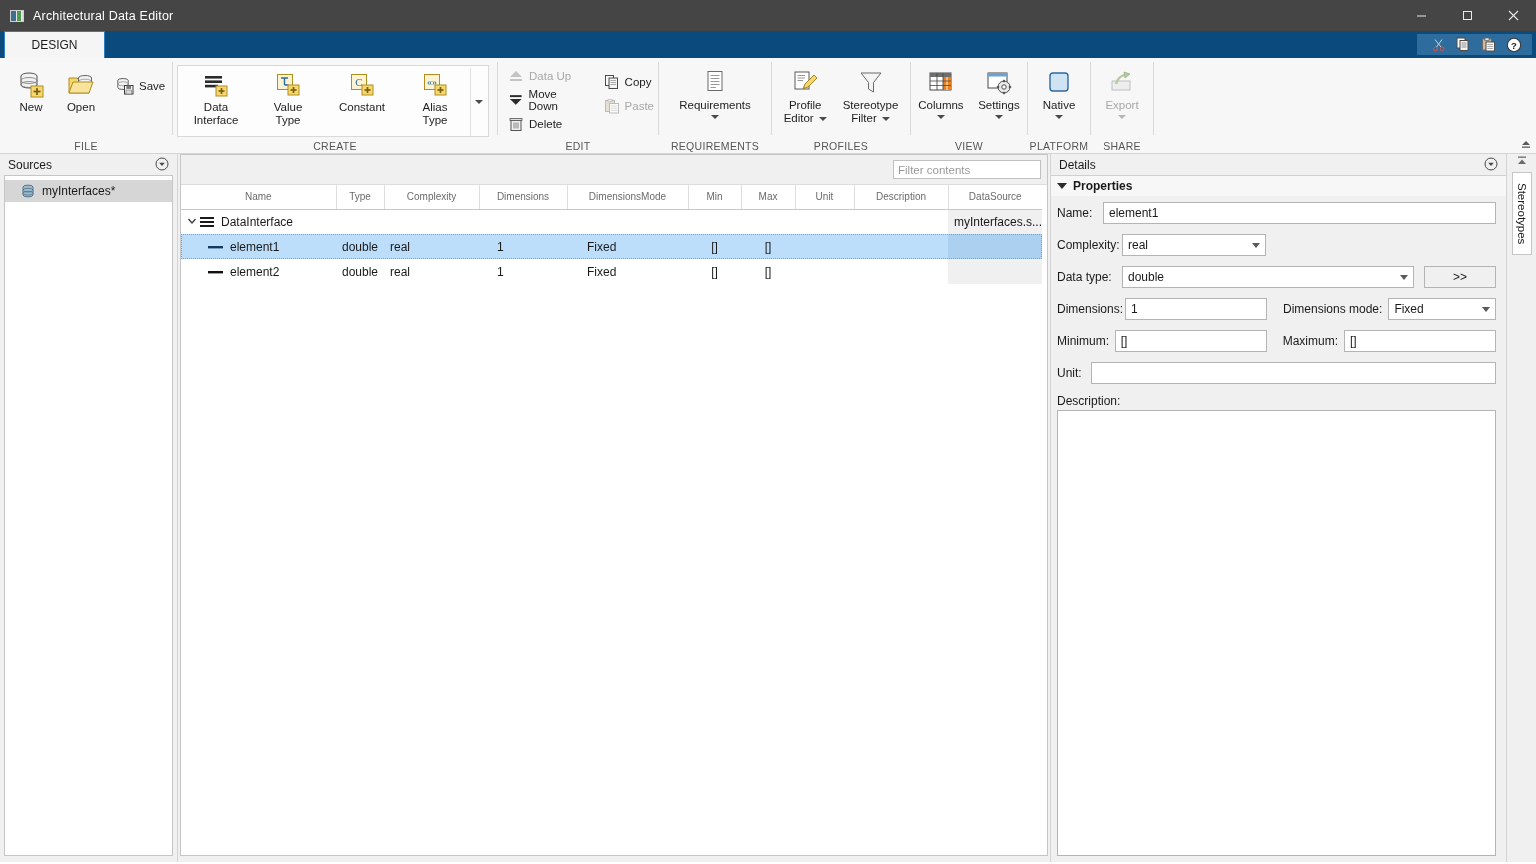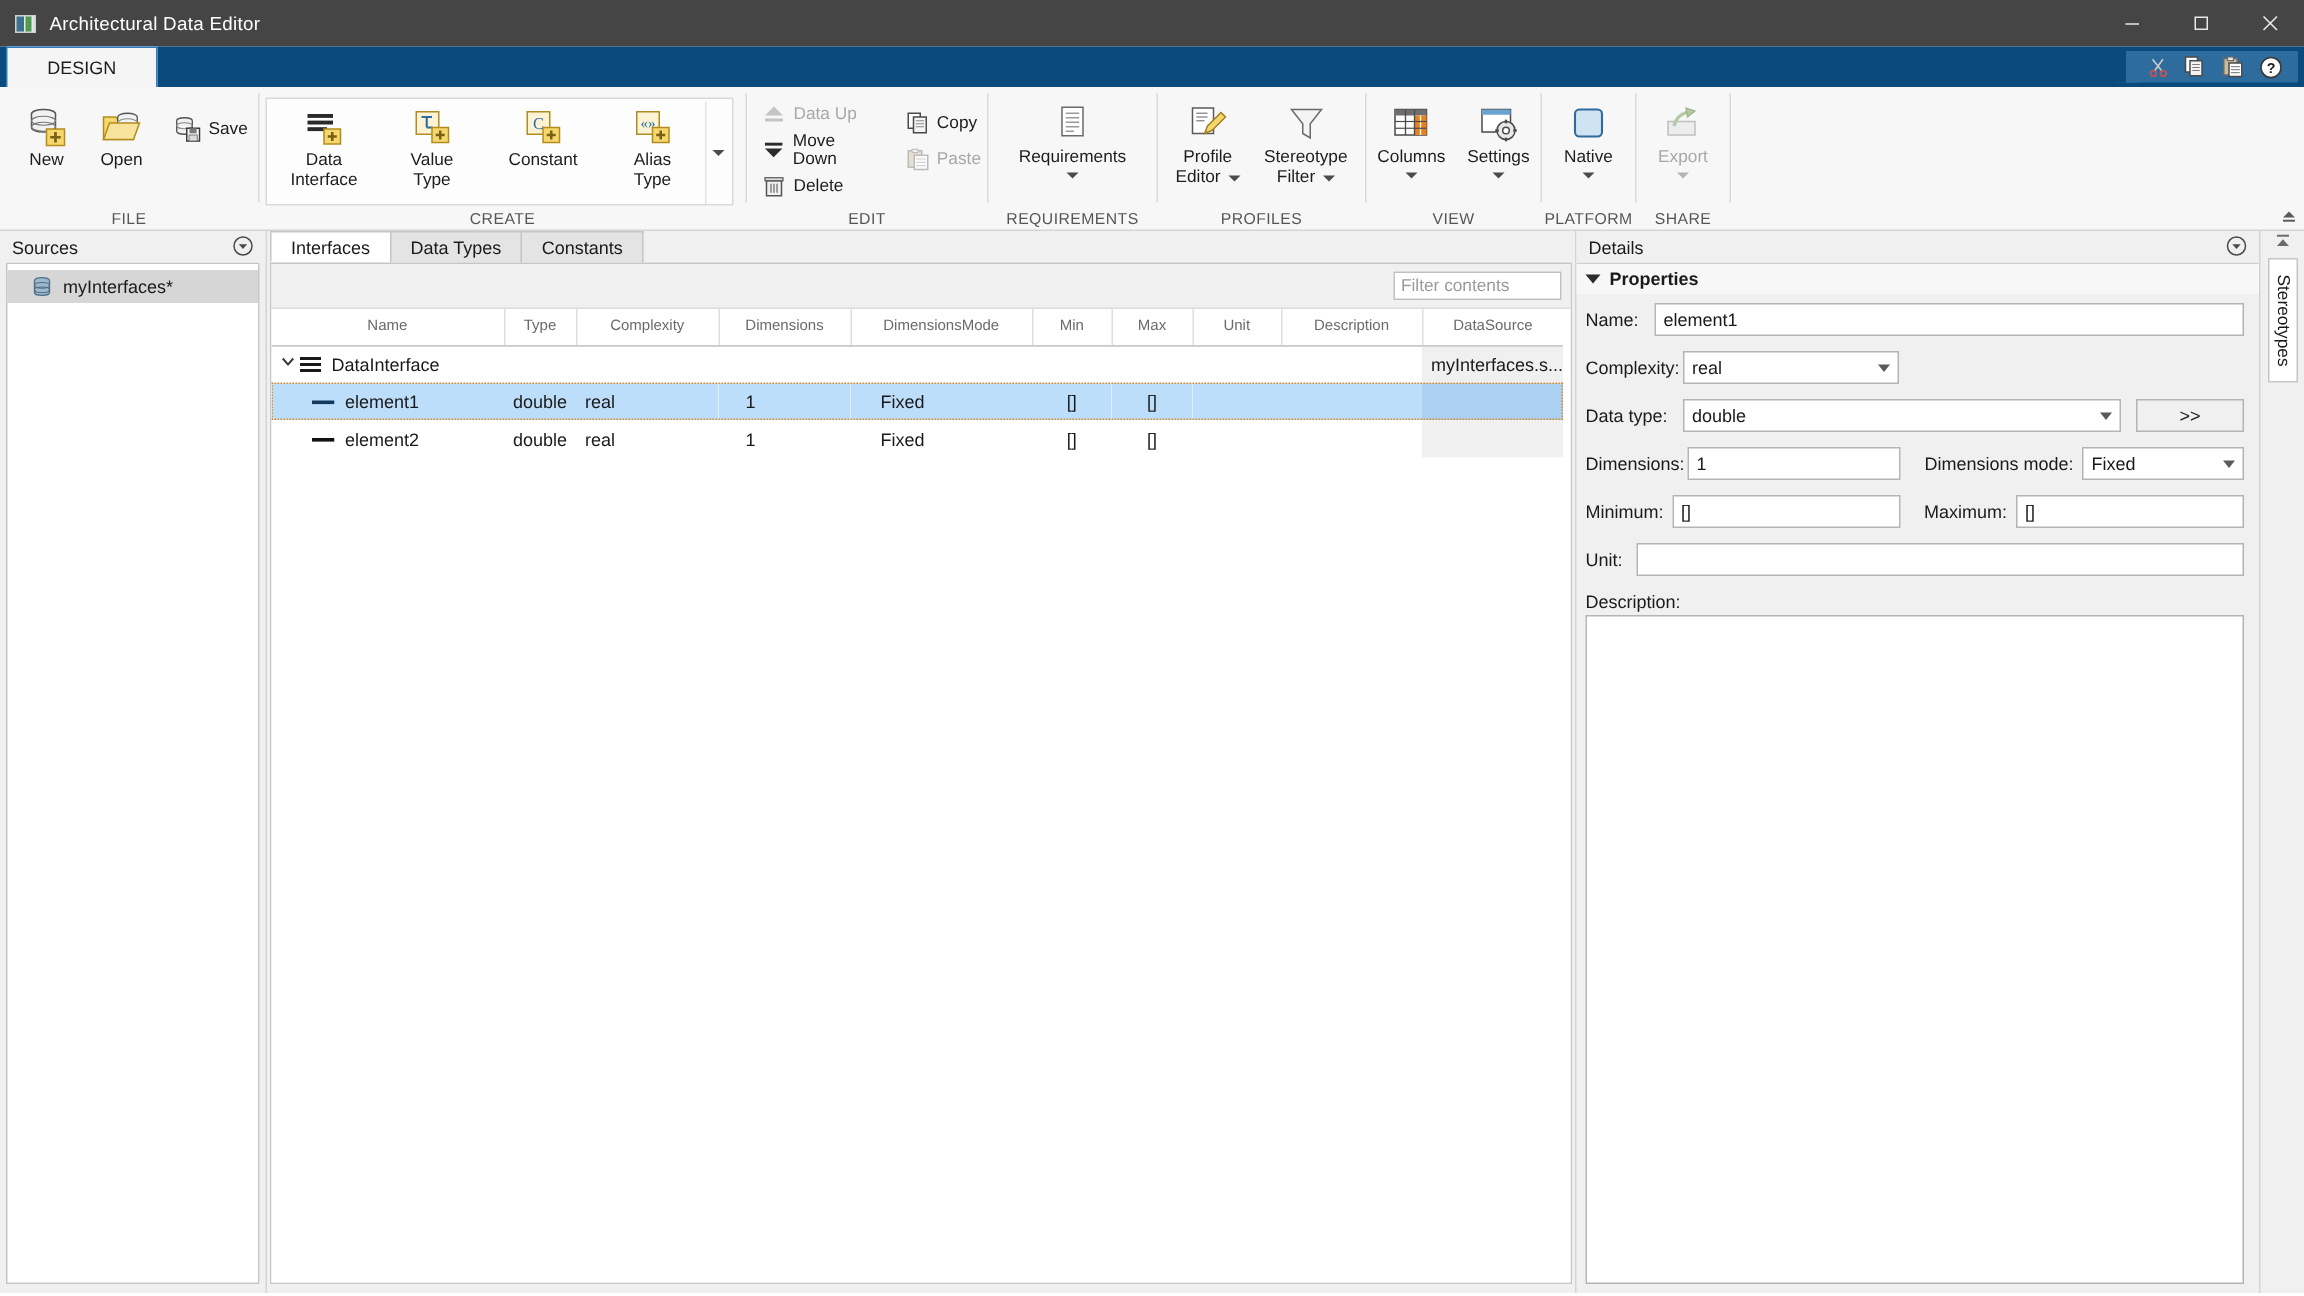--- a/index.html
+++ b/index.html
@@ -188,21 +188,21 @@
     display: flex; flex-direction: column;
     min-width: 0;
   }
   #filter-row {
     height: 30px; background: #f0f0f0;
     display: flex; align-items: center; justify-content: flex-end;
     padding-right: 6px;
     border-bottom: 1px solid #dcdcdc;
   }
   #filter-input {
-    width: 112px; height: 19px;
+    width: 148px; height: 19px;
     border: 1px solid #c0c0c0; background: #ffffff;
     font-size: 11.5px; padding: 0 4px;
     font-family: "Liberation Sans", sans-serif;
     color: #222;
   }
   #filter-input::placeholder { color: #9a9a9a; }
 
   #grid-wrap { flex: 1; overflow: hidden; background:#ffffff; }
   table.grid { border-collapse: collapse; width: 861px; table-layout: fixed; }
   table.grid th {
@@ -703,31 +703,20 @@
             <ellipse cx="7" cy="6.2" rx="5" ry="1.9" fill="none" stroke="#4c6f87" stroke-width=".7"></ellipse>
             <ellipse cx="7" cy="9.2" rx="5" ry="1.9" fill="none" stroke="#4c6f87" stroke-width=".7"></ellipse>
           </svg>
         </span>
         <span>myInterfaces*</span>
       </div>
     </div>
   </div>
 
   <div id="center-panel">
-    <div id="center-tabs">
-      <div class="ctab active">
-        <span>Interfaces</span>
-      </div>
-      <div class="ctab">
-        <span>Data Types</span>
-      </div>
-      <div class="ctab">
-        <span>Constants</span>
-      </div>
-    </div>
 
     <div id="center-inner">
       <div id="filter-row">
         <input id="filter-input" type="text" placeholder="Filter contents" style="">
       </div>
 
       <div id="grid-wrap">
         <table class="grid">
           <colgroup>
             <col style="width:155px">

